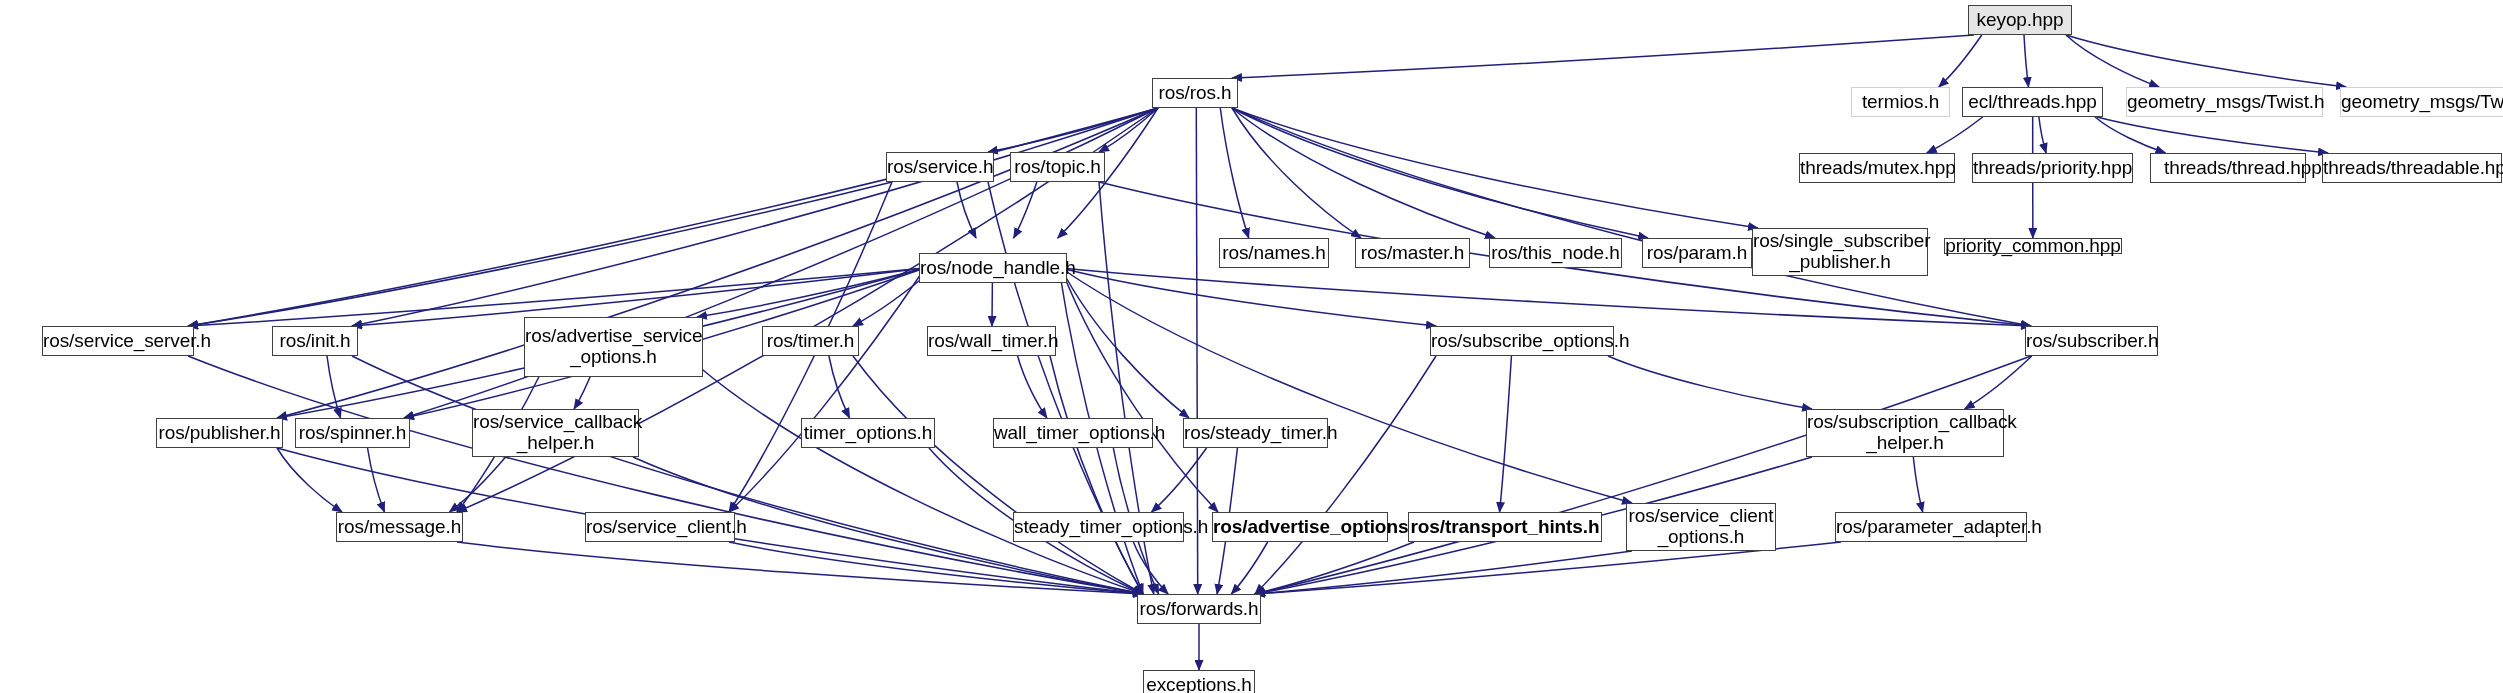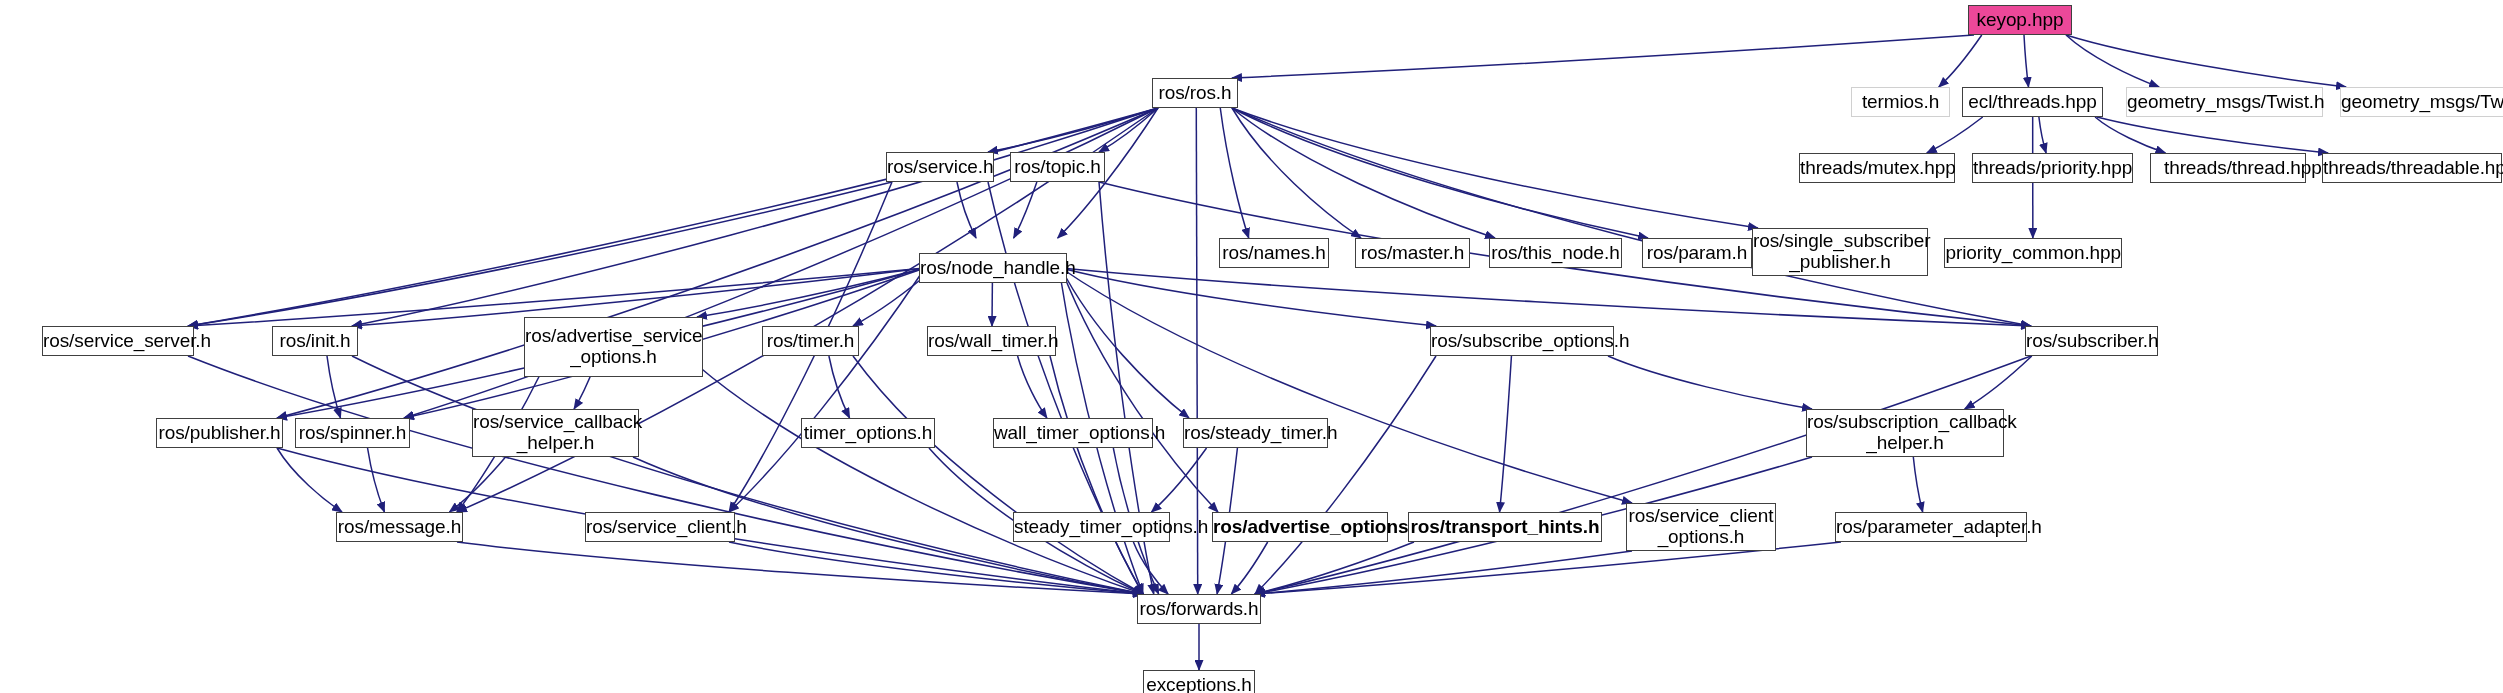--- a/index.html
+++ b/index.html
@@ -30,21 +30,21 @@
     line-height:1.08;
     color:#000000;
     background:#ffffff;
     border:1px solid #808080;
     white-space:pre-line;
     letter-spacing:-0.1px;
     z-index:5;
   }
   .node.solid{ border:1.5px solid #404040; }
   .node.root{
-    background:#ec4899;
+    background:#e5e5e5;
     border:1.5px solid #404040;
   }
   .node.faint{ border:1px solid #d0d0d0; }
   .node span{ display:block; width:100%; }
 </style>
 </head>
 <body>
 
 <div id="graph">
   <svg id="edges" viewBox="0 0 2503 693" preserveAspectRatio="none">
@@ -149,41 +149,41 @@
       <div class="node solid" style="left: 2322px; top: 153px; width: 180px; height: 30px;"><span>threads/threadable.hpp</span></div>
       <div class="node solid" style="left: 886px; top: 152px; width: 108px; height: 30px;"><span>ros/service.h</span></div>
       <div class="node solid" style="left: 1010px; top: 152px; width: 95px; height: 30px;"><span>ros/topic.h</span></div>
       <div class="node solid" style="left: 919px; top: 253px; width: 148px; height: 30px;"><span>ros/node_handle.h</span></div>
       <div class="node solid" style="left: 1219px; top: 238px; width: 110px; height: 30px;"><span>ros/names.h</span></div>
       <div class="node solid" style="left: 1355px; top: 238px; width: 115px; height: 30px;"><span>ros/master.h</span></div>
       <div class="node solid" style="left: 1489px; top: 238px; width: 133px; height: 30px;"><span>ros/this_node.h</span></div>
       <div class="node solid" style="left: 1642px; top: 238px; width: 110px; height: 30px;"><span>ros/param.h</span></div>
       <div class="node solid" style="left: 1752px; top: 228px; width: 176px; height: 48px;"><span>ros/single_subscriber
 _publisher.h</span></div>
-      <div class="node solid" style="left: 1944px; top: 238px; width: 178px; height: 30px; text-align: right;"><span>priority_common.hpp</span></div>
+      <div class="node solid" style="left: 1944px; top: 238px; width: 178px; height: 16px;"><span>priority_common.hpp</span></div>
       <div class="node solid" style="left: 42px; top: 326px; width: 152px; height: 30px;"><span>ros/service_server.h</span></div>
       <div class="node solid" style="left: 272px; top: 326px; width: 86px; height: 30px;"><span>ros/init.h</span></div>
       <div class="node solid" style="left: 524px; top: 317px; width: 179px; height: 60px;"><span>ros/advertise_service
 _options.h</span></div>
       <div class="node solid" style="left: 762px; top: 326px; width: 97px; height: 30px;"><span>ros/timer.h</span></div>
       <div class="node solid" style="left: 927px; top: 326px; width: 129px; height: 30px;"><span>ros/wall_timer.h</span></div>
       <div class="node solid" style="left: 1430px; top: 326px; width: 184px; height: 30px;"><span>ros/subscribe_options.h</span></div>
       <div class="node solid" style="left: 2025px; top: 326px; width: 133px; height: 30px;"><span>ros/subscriber.h</span></div>
       <div class="node solid" style="left: 156px; top: 418px; width: 127px; height: 30px;"><span>ros/publisher.h</span></div>
       <div class="node solid" style="left: 295px; top: 418px; width: 115px; height: 30px;"><span>ros/spinner.h</span></div>
       <div class="node solid" style="left: 472px; top: 409px; width: 167px; height: 48px;"><span>ros/service_callback
 _helper.h</span></div>
       <div class="node solid" style="left: 801px; top: 418px; width: 134px; height: 30px;"><span>timer_options.h</span></div>
       <div class="node solid" style="left: 993px; top: 418px; width: 160px; height: 30px;"><span>wall_timer_options.h</span></div>
       <div class="node solid" style="left: 1183px; top: 418px; width: 145px; height: 30px;"><span>ros/steady_timer.h</span></div>
       <div class="node solid" style="left: 1806px; top: 409px; width: 198px; height: 48px;"><span>ros/subscription_callback
 _helper.h</span></div>
       <div class="node solid" style="left: 336px; top: 512px; width: 127px; height: 30px;"><span>ros/message.h</span></div>
       <div class="node solid" style="left: 585px; top: 512px; width: 150px; height: 30px;"><span>ros/service_client.h</span></div>
-      <div class="node solid" style="left: 1013px; top: 512px; width: 157px; height: 30px;"><span>steady_timer_options.h</span></div>
+      <div class="node solid" style="left: 1013px; top: 512px; width: 171px; height: 30px;"><span>steady_timer_options.h</span></div>
       <div class="node solid" style="left: 1212px; top: 512px; width: 176px; height: 30px; font-weight: bold;"><span>ros/advertise_options.h</span></div>
       <div class="node solid" style="left: 1408px; top: 512px; width: 194px; height: 30px; font-weight: bold;"><span>ros/transport_hints.h</span></div>
       <div class="node solid" style="left: 1626px; top: 503px; width: 150px; height: 48px;"><span>ros/service_client
 _options.h</span></div>
       <div class="node solid" style="left: 1835px; top: 512px; width: 192px; height: 30px;"><span>ros/parameter_adapter.h</span></div>
       <div class="node solid" style="left: 1137px; top: 594px; width: 124px; height: 30px;"><span>ros/forwards.h</span></div>
       <div class="node solid" style="left: 1143px; top: 670px; width: 112px; height: 30px;"><span>exceptions.h</span></div>
     </div>
 </div>
 

